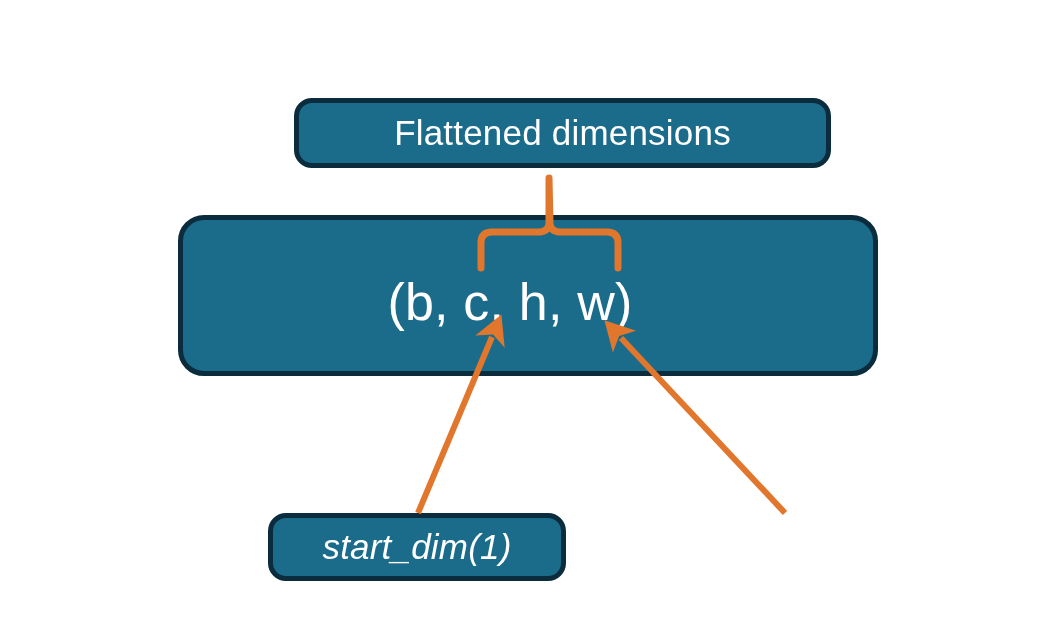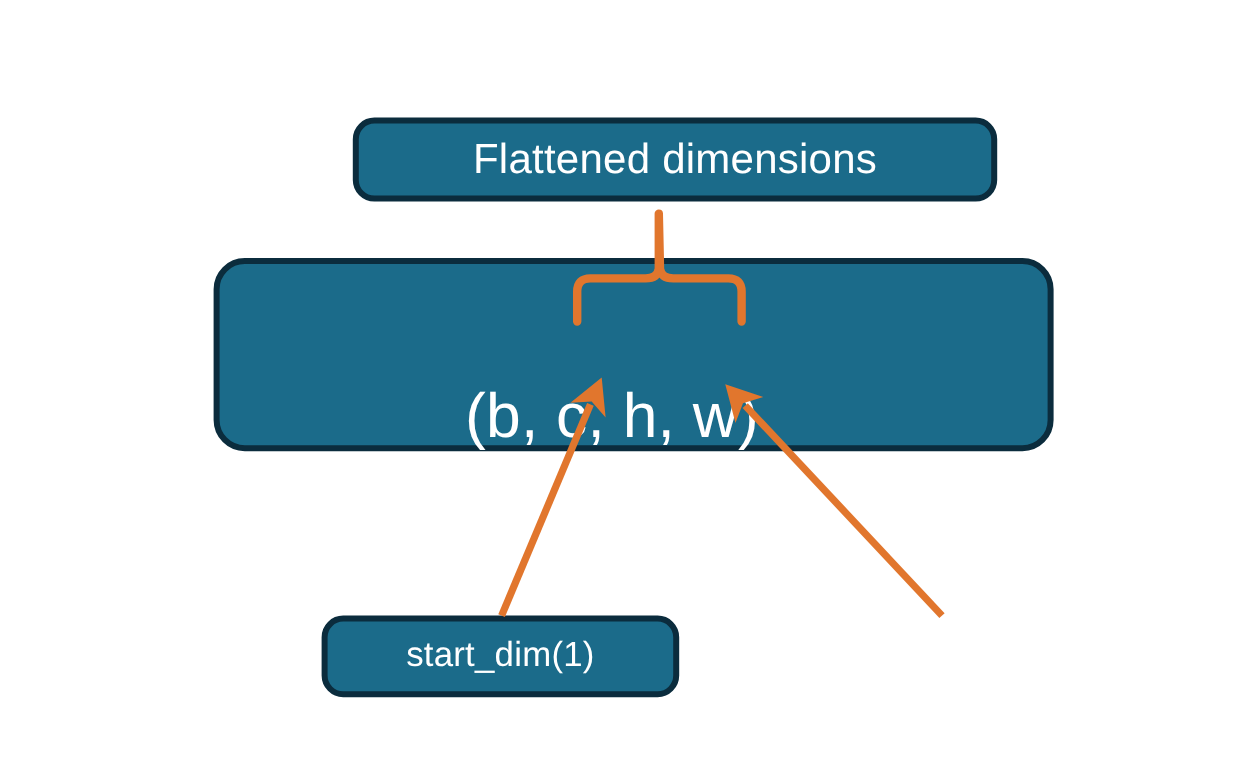--- a/index.html
+++ b/index.html
@@ -48,28 +48,28 @@
     width: 700px;
     height: 161px;
     border-radius: 26px;
     font-size: 52px;
     align-items: flex-start;
     padding-top: 54px;
   }
   #node-shape .shape-text {
     display: block;
     transform: translateX(-18px);
-    margin-top: 45px;
   }
   #node-start-dim {
     left: 268px;
     top: 513px;
     width: 298px;
     height: 68px;
-    font-size: 29px;
+    font-size: 35px;
+    font-style: italic;
   }
   #node-end-dim {
     left: 580px;
     top: 513px;
     width: 300px;
     height: 68px;
     font-size: 35px;
   }
   
   #overlay {

